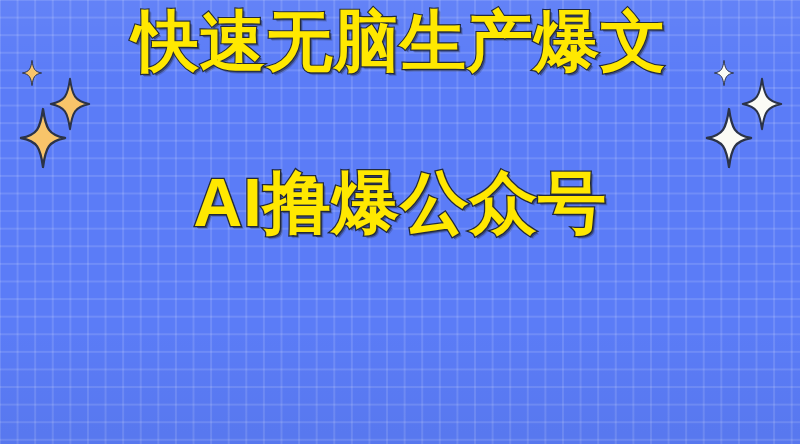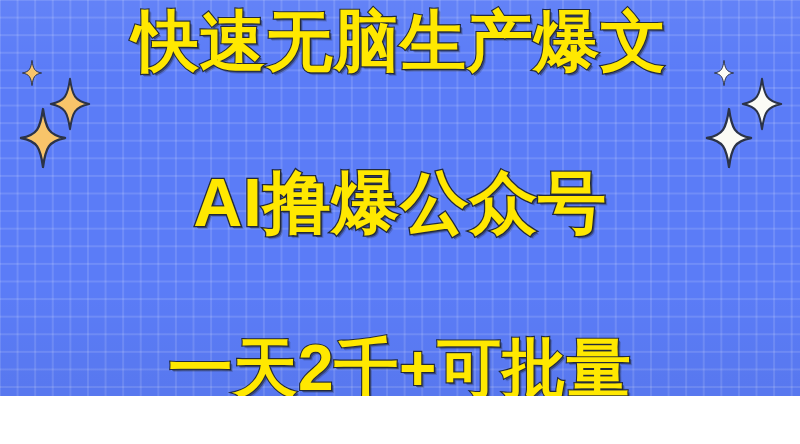--- a/index.html
+++ b/index.html
@@ -3,21 +3,21 @@
 <meta charset="utf-8">
 <style>
   html, body {
     margin: 0;
     padding: 0;
     background: #ffffff;
   }
   #poster {
     position: relative;
     width: 800px;
-    height: 396px;
+    height: 444px;
     overflow: hidden;
     background-color: #5b7cf7;
     font-family: "Liberation Sans", "DejaVu Sans", sans-serif;
   }
   
   #grid {
     position: absolute;
     inset: 0;
     background-image:
       linear-gradient(to right, rgba(255,255,255,0.13) 1.5px, transparent 1.5px),
@@ -128,16 +128,15 @@
   <svg class="sparkle sp-white" style="left:742px; top:78px; width:40px; height:52px;" viewBox="0 0 100 130">
     <path d="M50 2 C56 44 62 58 98 65 C62 72 56 86 50 128 C44 86 38 72 2 65 C38 58 44 44 50 2 Z" fill="#fbfbf5" stroke="#2b3348"></path>
   </svg>
   <svg class="sparkle sp-white" style="left:706px; top:108px; width:46px; height:60px;" viewBox="0 0 100 130">
     <path d="M50 2 C56 44 62 58 98 65 C62 72 56 86 50 128 C44 86 38 72 2 65 C38 58 44 44 50 2 Z" fill="#fbfbf5" stroke="#2b3348"></path>
   </svg>
 
   <div class="headline-stack">
     <div class="line line-1" style="color: rgb(255, 232, 0); -webkit-text-stroke: 2.2px rgb(35, 42, 58);">快速无脑生产爆文</div>
     <div class="line line-2" style="color: rgb(255, 232, 0); -webkit-text-stroke: 2.6px rgb(35, 42, 58);">AI撸爆公众号</div>
-    <div class="line line-3" style="color: rgb(255, 232, 0); -webkit-text-stroke: 2.2px rgb(35, 42, 58);">一天2千+可批量</div>
   </div>
 
 </div>
 
 </body></html>

